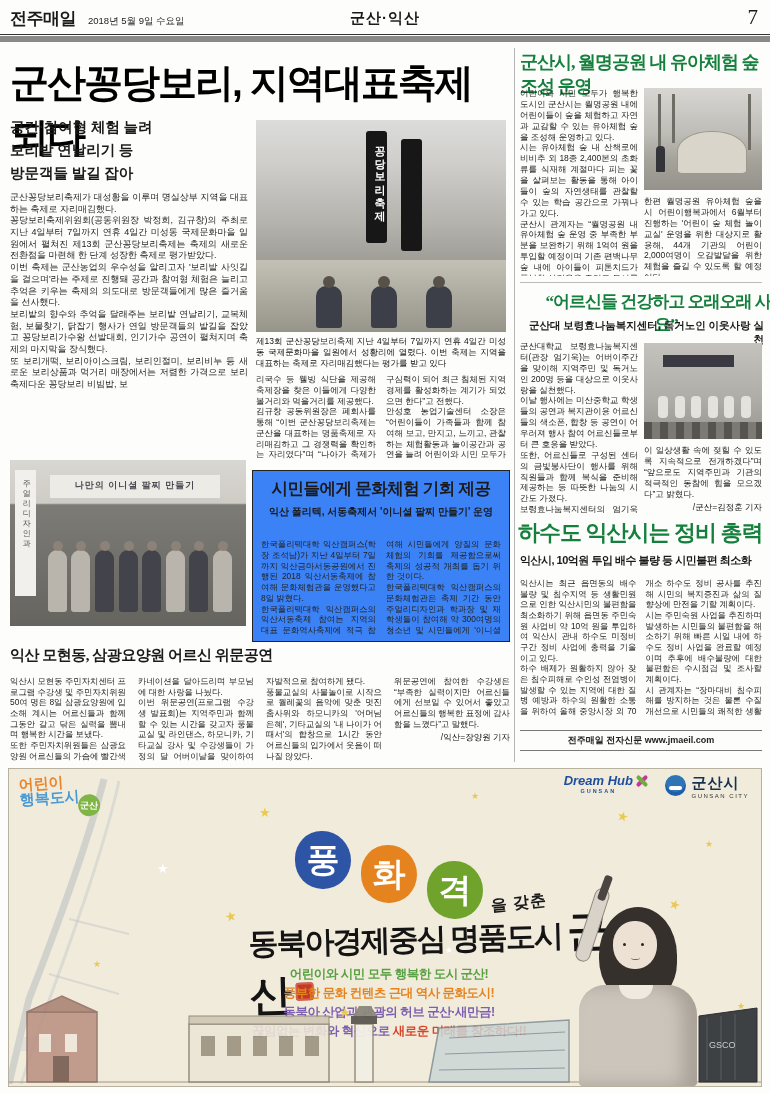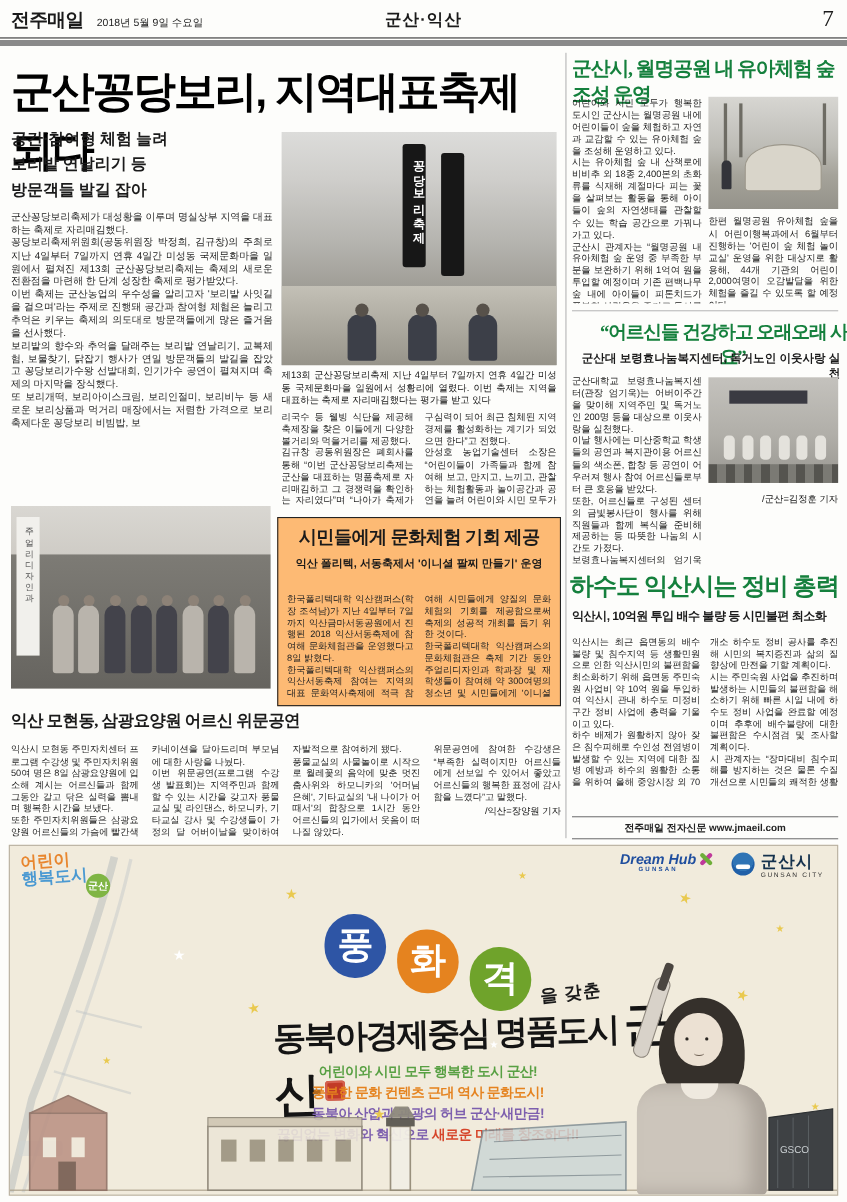--- a/index.html
+++ b/index.html
@@ -23,21 +23,21 @@
   .lead-body-left{position:absolute;left:10px;top:192px;width:238px;height:259px;}
   .lead-photo{position:absolute;left:256px;top:120px;width:250px;height:212px;background:linear-gradient(#dcdcda 0%,#cfcecb 20%,#b4b3ae 48%,#a19f98 65%,#8d8b84 100%);overflow:hidden;}
   .pillar{position:absolute;width:21px;height:112px;background:#171717;border-radius:3px;}
   .pillar .vtext{writing-mode:vertical-rl;color:#fff;font-size:11px;font-weight:bold;letter-spacing:2px;display:block;margin:7px auto 0;text-align:center;width:100%;}
   .crowd-band{position:absolute;left:0;right:0;bottom:0;height:34%;background:linear-gradient(#c3c0b6,#97948a);}
   .person{position:absolute;bottom:4px;width:26px;height:42px;background:#3c3f48;border-radius:10px 10px 3px 3px;}
   .person:before{content:"";position:absolute;top:-10px;left:7px;width:12px;height:12px;border-radius:50%;background:#57514a;}
   .lead-caption{position:absolute;left:256px;top:336px;width:250px;height:36px;}
   .lead-cont{position:absolute;left:256px;top:374px;width:250px;height:94px;column-count:2;column-gap:10px;font-size:8.5px;line-height:1.27;}
   
-  .culture-box{position:absolute;left:252px;top:470px;width:240px;height:156px;border:1.5px solid #222;padding:7px 8px;background:#fdba74;}
+  .culture-box{position:absolute;left:252px;top:470px;width:240px;height:156px;border:1.5px solid #222;padding:7px 8px;background:#3b82f6;}
   .culture-headline{text-align:center;font-size:16.5px;font-weight:800;letter-spacing:-0.5px;}
   .culture-subhead{text-align:center;font-size:10px;font-weight:700;margin-top:5px;}
   .culture-body{margin-top:20px;height:100px;column-count:2;column-gap:10px;font-size:8.4px;line-height:1.28;}
   
   .group-photo{position:absolute;left:10px;top:460px;width:236px;height:166px;background:linear-gradient(#d9d7d2 0%,#cfccc6 26%,#7d7b75 27%,#66645f 100%);overflow:hidden;}
   .gbanner{position:absolute;top:9%;left:17%;width:72%;height:14%;background:#ecebe6;color:#4a4a52;font-size:9px;font-weight:700;text-align:center;line-height:21px;letter-spacing:1px;overflow:hidden;}
   .side-banner{position:absolute;top:6%;left:2%;width:9%;height:76%;background:#f1f0ec;color:#555;overflow:hidden;}
   .side-banner span{writing-mode:vertical-rl;font-size:8px;display:block;margin:4px auto 0;letter-spacing:2px;}
   .gp{position:absolute;bottom:14px;width:19px;height:62px;background:#43434b;border-radius:9px 9px 3px 3px;}
   .gp:before{content:"";position:absolute;top:-9px;left:5px;width:10px;height:10px;border-radius:50%;background:#8d8277;}
@@ -60,21 +60,21 @@
   .elders-subhead{position:absolute;left:520px;top:319px;width:244px;font-size:10.5px;font-weight:800;text-align:right;}
   .elders-col1{position:absolute;left:520px;top:341px;width:118px;height:172px;}
   .elders-photo{position:absolute;left:644px;top:343px;width:118px;height:96px;background:linear-gradient(#c4c2bd 0%,#b0aea8 55%,#989690 100%);overflow:hidden;}
   .dark-banner{position:absolute;top:12%;left:16%;width:60%;height:13%;background:#3a3a42;}
   .ppl{position:absolute;bottom:22%;width:10px;height:22px;background:#e4e2dc;border-radius:4px;}
   .chairs{position:absolute;bottom:0;left:0;right:0;height:18%;background:repeating-linear-gradient(90deg,#55544f 0 8px,#7b7a74 8px 16px);}
   .elders-col2{position:absolute;left:644px;top:445px;width:118px;height:68px;}
   .sewer-headline{position:absolute;left:518px;top:518px;width:248px;font-size:22px;letter-spacing:-1px;}
   .sewer-subhead{position:absolute;left:520px;top:553px;width:244px;font-size:11px;font-weight:800;letter-spacing:-0.5px;}
   .sewer-body{position:absolute;left:520px;top:578px;width:242px;height:146px;column-count:2;column-gap:9px;font-size:8.4px;line-height:1.27;}
-  .enews{position:absolute;left:520px;top:730px;width:242px;border-top:1px solid #777;border-bottom:1px solid #777;text-align:center;font-size:9px;padding:3px 0;font-weight:700;color:#222;margin-top:12px;}
+  .enews{position:absolute;left:520px;top:730px;width:242px;border-top:1px solid #777;border-bottom:1px solid #777;text-align:center;font-size:9px;padding:3px 0;font-weight:700;color:#222;}
   
   .ad{position:absolute;left:8px;top:768px;width:752px;height:317px;background:#f1ebdc;border:1px solid #b9b1a0;overflow:hidden;}
   .happy-logo{position:absolute;left:10px;top:6px;line-height:15px;font-weight:900;font-size:15px;transform:rotate(-4deg);}
   .happy-l1{color:#e8862e;display:block;}
   .happy-l2{color:#4a99d2;display:block;}
   .happy-badge{position:absolute;left:58px;top:22px;width:22px;height:22px;border-radius:50%;background:#7fb544;color:#fff;font-size:9px;font-weight:800;text-align:center;line-height:22px;transform:rotate(6deg);}
   .dreamhub{position:absolute;right:128px;top:4px;color:#1f4e9e;font-style:italic;font-weight:800;font-size:13px;}
   .dreamhub small{display:block;font-size:5.5px;letter-spacing:2px;color:#1f4e9e;text-align:center;font-style:normal;}
   .dh-x{position:absolute;right:-14px;top:2px;width:12px;height:12px;}
   .dh-x:before,.dh-x:after{content:"";position:absolute;left:5px;top:-1px;width:4px;height:14px;border-radius:2px;}
@@ -150,20 +150,21 @@
   <div class="culture-subhead">익산 폴리텍, 서동축제서 '이니셜 팔찌 만들기' 운영</div>
   <div class="culture-body body-text"><span>한국폴리텍대학 익산캠퍼스(학장 조석남)가 지난 4일부터 7일까지 익산금마서동공원에서 진행된 2018 익산서동축제에 참여해 문화체험관을 운영했다고 8일 밝혔다.
 한국폴리텍대학 익산캠퍼스의 익산서동축제 참여는 지역의 대표 문화역사축제에 적극 참여해 시민들에게 양질의 문화체험의 기회를 제공함으로써 축제의 성공적 개최를 돕기 위한 것이다.
 한국폴리텍대학 익산캠퍼스의 문화체험관은 축제 기간 동안 주얼리디자인과 학과장 및 재학생들이 참여해 약 300여명의 청소년 및 시민들에게 '이니셜 팔찌 만들기' 등 문화체험의 기회를 제공했다.</span></div>
 </div>
 
 <div class="group-photo">
   <div class="side-banner">
       <span>주얼리디자인과</span>
     </div>
+  <div class="gbanner">나만의 이니셜 팔찌 만들기</div>
   <div class="gp light" style="left:16%;"></div>
   <div class="gp light" style="left:26%;"></div>
   <div class="gp" style="left:36%;"></div>
   <div class="gp" style="left:46%;"></div>
   <div class="gp" style="left:56%;"></div>
   <div class="gp light" style="left:66%;"></div>
   <div class="gp" style="left:76%;"></div>
   <div class="gp light" style="left:86%;"></div>
 </div>
 
@@ -198,21 +199,21 @@
 <div class="elders-photo">
   <div class="dark-banner"></div>
   <div class="ppl" style="left:12%;"></div>
   <div class="ppl" style="left:26%;"></div>
   <div class="ppl" style="left:40%;"></div>
   <div class="ppl" style="left:54%;"></div>
   <div class="ppl" style="left:68%;"></div>
   <div class="ppl" style="left:82%;"></div>
   <div class="chairs"></div>
 </div>
-<div class="elders-col2 r-body"><span class="byline">/군산=김정훈 기자</span></div>
+<div class="elders-col2 r-body"><span>이 일상생활 속에 젖힐 수 있도록 지속적으로 전개하겠다”며 “앞으로도 지역주민과 기관의 적극적인 동참에 힘을 모으겠다”고 밝혔다.</span><span class="byline">/군산=김정훈 기자</span></div>
 
 <div class="sewer-headline serif r-headline">하수도 익산시는 정비 총력</div>
 <div class="sewer-subhead">익산시, 10억원 투입 배수 불량 등 시민불편 최소화</div>
 <div class="sewer-body body-text"><span>익산시는 최근 읍면동의 배수 불량 및 침수지역 등 생활민원으로 인한 익산시민의 불편함을 최소화하기 위해 읍면동 주민숙원 사업비 약 10억 원을 투입하여 익산시 관내 하수도 미정비구간 정비 사업에 총력을 기울이고 있다.
 하수 배제가 원활하지 않아 잦은 침수피해로 수인성 전염병이 발생할 수 있는 지역에 대한 질병 예방과 하수의 원활한 소통을 위하여 올해 중앙시장 외 70개소 하수도 정비 공사를 추진해 시민의 복지증진과 삶의 질 향상에 만전을 기할 계획이다.
 시는 주민숙원 사업을 추진하며 발생하는 시민들의 불편함을 해소하기 위해 빠른 시일 내에 하수도 정비 사업을 완료할 예정이며 추후에 배수불량에 대한 불편함은 수시점검 및 조사할 계획이다.
 시 관계자는 “장마대비 침수피해를 방지하는 것은 물론 수질개선으로 시민들의 쾌적한 생활환경을 만들기 위해 하수관로 정비를 지속 추진해 나갈 것”이라고 말했다.</span></div>
 
 <div class="enews">전주매일 전자신문 www.jmaeil.com</div>
 

